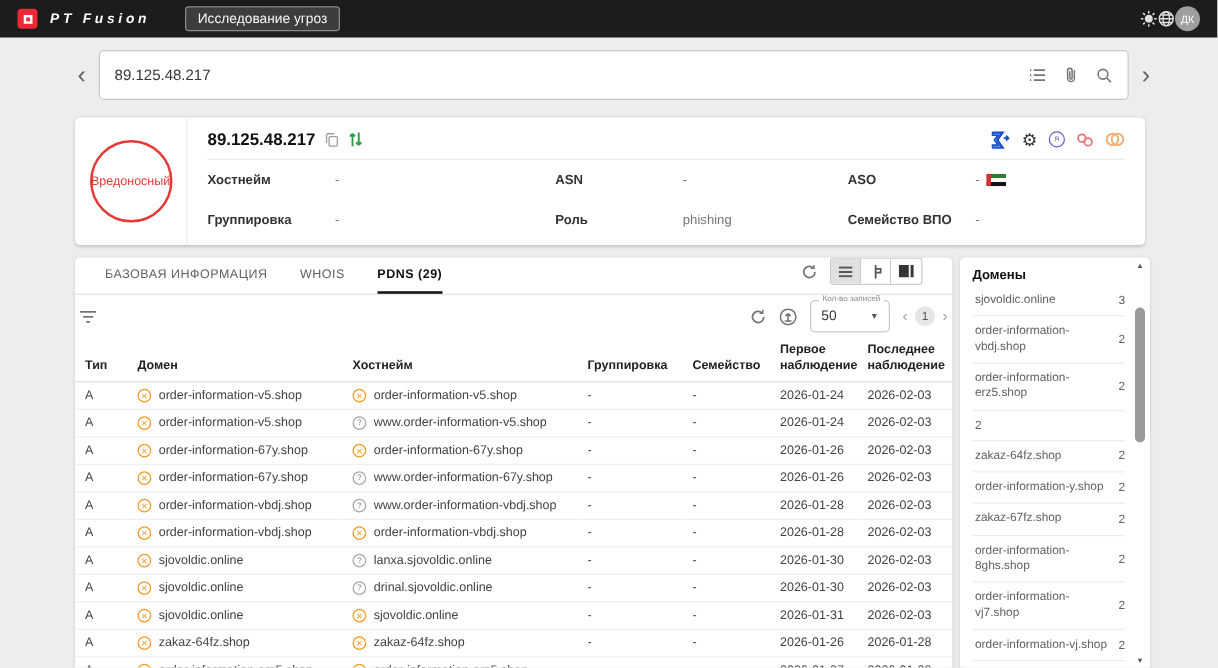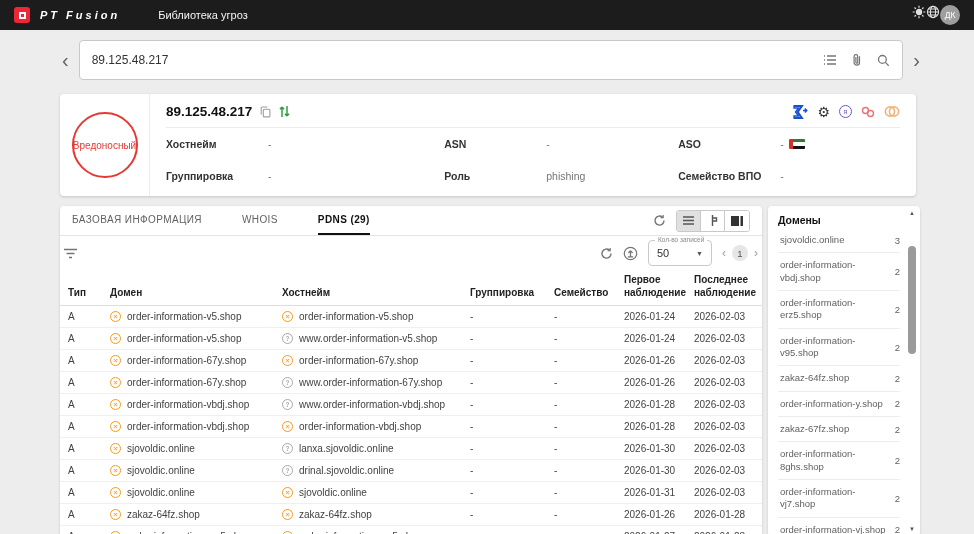--- a/index.html
+++ b/index.html
@@ -11,21 +11,21 @@
   svg { display:block; }
 
   
   .topbar { height:30px; background:#1c1c1c; display:flex; align-items:center; padding:0 14px; gap:10px; }
   .logo-mark { width:16px; height:16px; background:#ee2737; border-radius:3px; display:flex; align-items:center; justify-content:center; }
   .logo-mark span { width:7px; height:7px; border:2px solid #fff; display:block; }
   .brand { color:#fff; font-weight:bold; font-size:11px; letter-spacing:3px; margin-right:18px; white-space:nowrap;font-style:italic; }
   .topnav { display:flex; gap:6px; align-items:center; }
   .nav-item { color:#f5f5f5; font-size:11px; padding:3px 9px; border:1px solid transparent; border-radius:3px; cursor:pointer; white-space:nowrap; }
   .nav-item.active { background:#3d3d3d; border-color:#8a8a8a; }
-  .top-right { margin-left:auto; display:flex; }
+  .top-right { margin-left:auto; display:flex; align-items:center; }
   .top-icon { color:#e0e0e0; }
   .avatar { width:20px; height:20px; border-radius:50%; background:#9e9e9e; color:#fff; font-size:8.5px; display:flex; align-items:center; justify-content:center; }
 
   
   .search-row { display:flex; align-items:center; margin:10px 54px 0 62px; gap:10px; }
   .chev { color:#616161; font-size:20px; line-height:1; cursor:pointer; user-select:none; }
   .search-field { position:relative; flex:1; height:40px; background:#fff; border:1px solid #c9c9c9; border-radius:4px; display:flex; align-items:center; padding:0 12px; }
   .search-label { position:absolute; top:-6px; left:10px; font-size:7.5px; color:#8a8a8a; background:linear-gradient(#ededed 45%,#ffffff 55%); padding:0 4px; white-space:nowrap; }
   .search-value { font-size:12px; color:#333; flex:1; }
   .field-icons { display:flex; align-items:center; gap:14px; color:#757575; }
@@ -45,21 +45,21 @@
   .field .fvalue { color:#757575; font-size:10.5px; display:flex; align-items:center; gap:5px; }
   .flag-uae { width:16px; height:10px; display:inline-block; border-radius:1px;
     background:
       linear-gradient(90deg,#d32f2f 0 26%, rgba(0,0,0,0) 26%),
       linear-gradient(180deg,#2e7d32 0 33%, #ffffff 33% 66%, #141414 66%); }
 
   
   .content { display:flex; gap:6px; margin:10px 54px 0 60px; align-items:stretch; height:330px; }
   .panel { flex:1; background:#fff; border-radius:4px 4px 0 0; box-shadow:0 1px 3px rgba(0,0,0,.15); overflow:hidden; display:flex; flex-direction:column; }
 
-  .tabbar { height:30px; display:flex; align-items:center; padding:0 12px; border-bottom:1px solid #e3e3e3; gap:40px; flex:none; }
+  .tabbar { height:30px; display:flex; align-items:flex-start; padding:0 24px; border-bottom:1px solid #e3e3e3; gap:26px; flex:none; }
   .tab { font-size:10px; letter-spacing:.4px; color:#616161; height:100%; display:flex; align-items:center; border-bottom:2px solid transparent; cursor:pointer; white-space:nowrap; }
   .tab.active { color:#111; border-bottom-color:#111; font-weight:bold; }
   .tab-controls { margin-left:auto; display:flex; align-items:center; gap:10px; color:#757575; }
   .seg { display:flex; border:1px solid #c9c9c9; border-radius:3px; overflow:hidden; }
   .seg button { width:24px; height:20px; background:#fff; border:none; border-right:1px solid #c9c9c9; display:flex; align-items:center; justify-content:center; color:#555; cursor:pointer; }
   .seg button:last-child { border-right:none; }
   .seg button.sel { background:#e0e0e0; }
 
   .toolbar { height:34px; display:flex; align-items:center; padding:0 4px; gap:12px; flex:none; }
   .toolbar-right { margin-left:auto; display:flex; align-items:center; gap:10px; color:#757575; }
@@ -92,21 +92,21 @@
 </style>
 </head>
 <body>
 
 <div class="topbar">
   <div class="logo-mark">
       <span></span>
     </div>
   <div class="brand">PT Fusion</div>
   <div class="topnav">
-      <div class="nav-item">Библиотека угроз</div>
+      <div class="nav-item active">Исследование угроз</div>
     </div>
   <div class="top-right">
     <span class="top-icon">
       <svg width="14" height="14" viewBox="0 0 14 14" fill="none" stroke="currentColor" stroke-width="1.2">
         <circle cx="7" cy="7" r="2.6" fill="currentColor"></circle>
         <path d="M7 .7v2M7 11.3v2M.7 7h2M11.3 7h2M2.5 2.5l1.4 1.4M10.1 10.1l1.4 1.4M11.5 2.5l-1.4 1.4M3.9 10.1l-1.4 1.4"></path>
       </svg>
     </span>
     <span class="top-icon">
       <svg width="14" height="14" viewBox="0 0 14 14" fill="none" stroke="currentColor" stroke-width="1.1">
@@ -528,21 +528,20 @@
         </div>
         <div class="dom-item">
           <span class="dom-name">order-information-vbdj.shop</span>
           <span class="dom-count">2</span>
         </div>
         <div class="dom-item">
           <span class="dom-name">order-information-erz5.shop</span>
           <span class="dom-count">2</span>
         </div>
         <div class="dom-item">
-          <span class="dom-name">order-information-v95.shop</span>
           <span class="dom-count">2</span>
         </div>
         <div class="dom-item">
           <span class="dom-name">zakaz-64fz.shop</span>
           <span class="dom-count">2</span>
         </div>
         <div class="dom-item">
           <span class="dom-name">order-information-y.shop</span>
           <span class="dom-count">2</span>
         </div>

